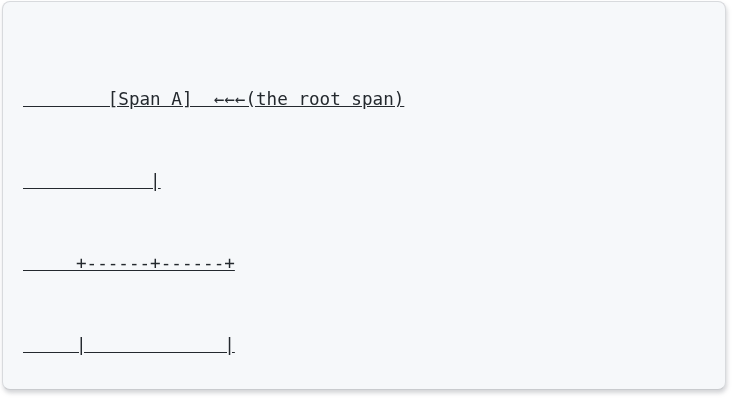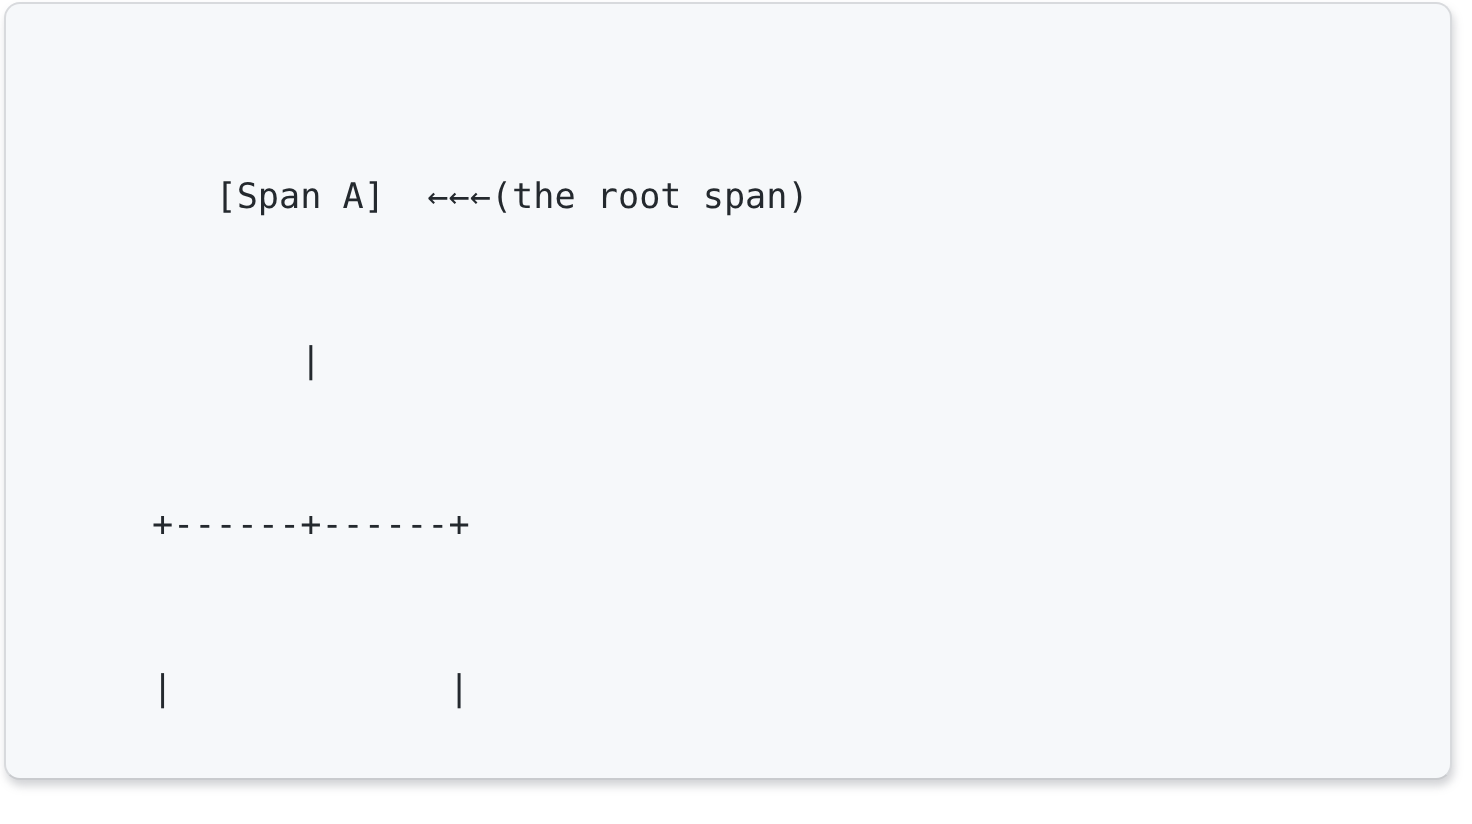--- a/index.html
+++ b/index.html
@@ -27,20 +27,21 @@
     font-family: "DejaVu Sans Mono", "Liberation Mono", monospace;
     font-size: 17.6px;
     line-height: 27.4px;
     font-variant-ligatures: none;
     color: var(--text, #24292e);
     white-space: pre;
     padding: 29px 6px 4px 20px;
   }
   .ascii-code .line {
     height: 27.4px;
+    text-decoration: underline;
   }
 </style>
 </head>
 <body>
 
 <div class="code-card">
   <div class="ascii-code">
     <div class="line">        [Span A]  ←←←(the root span)</div>
     <div class="line">            |</div>
     <div class="line">     +------+------+</div>

